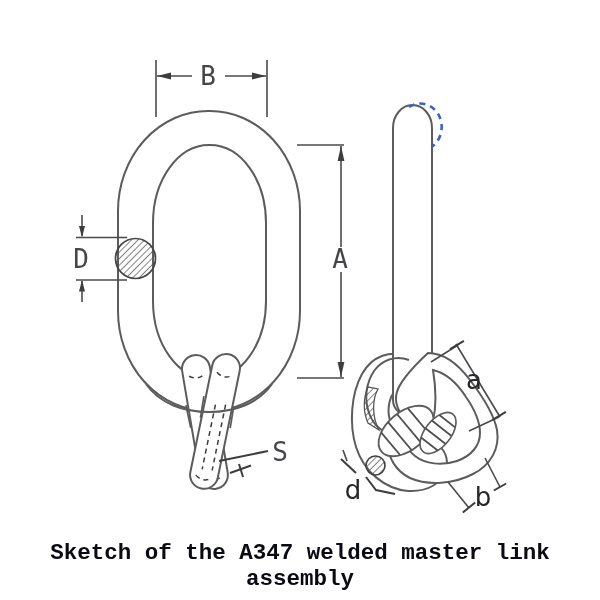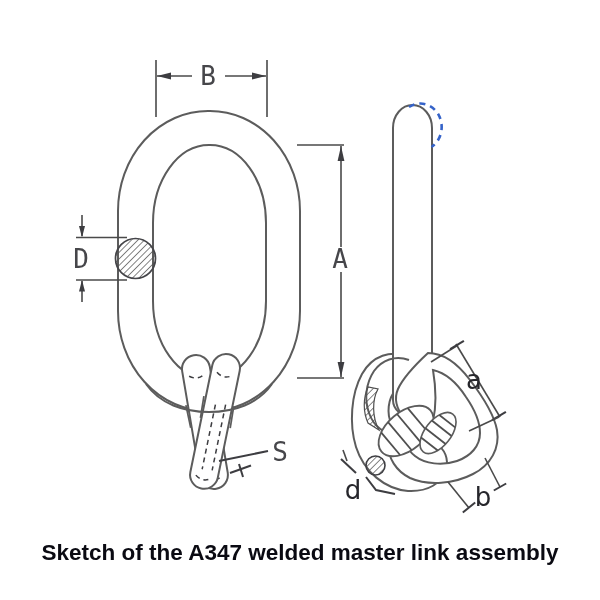--- a/index.html
+++ b/index.html
@@ -9,21 +9,21 @@
   .stroke-only{fill:none;stroke:#5c5c5c;stroke-width:2;}
   .dimline{stroke:#4a4a4a;stroke-width:1.6;fill:none;}
   .tick{stroke:#3d3d41;stroke-width:2;fill:none;}
   .arrow{fill:#3d3d41;stroke:none;}
   .dashedmark{stroke:#3d3d41;stroke-width:1.5;fill:none;stroke-dasharray:5 4;}
   .weld{stroke:#5c5c5c;stroke-width:1.7;fill:none;}
   .stripe{stroke:#4f4f4f;stroke-width:1.8;}
   .cad{font-family:"DejaVu Sans Mono","Liberation Mono",monospace;font-size:26px;fill:#46464a;text-anchor:middle;}
   .lc{font-family:"DejaVu Sans","Liberation Sans",sans-serif;font-size:26px;fill:#26262b;text-anchor:middle;}
   #caption{position:absolute;left:0;top:540px;width:600px;text-align:center;
-           font-family:Liberation Sans, sans-serif;font-weight:bold;
+           font-family:Liberation Mono, monospace;font-weight:bold;
            font-size:22.5px;color:#0a0a12;letter-spacing:0px;}
 </style>
 </head>
 <body>
 
 <svg id="stage" width="600" height="600" viewBox="0 0 600 600">
   <defs>
     <pattern id="hatchFine" width="4.6" height="4.6" patternUnits="userSpaceOnUse" patternTransform="rotate(45)">
       <line x1="0" y1="0" x2="0" y2="4.6" stroke="#4f4f4f" stroke-width="1.4"></line>
     </pattern>

